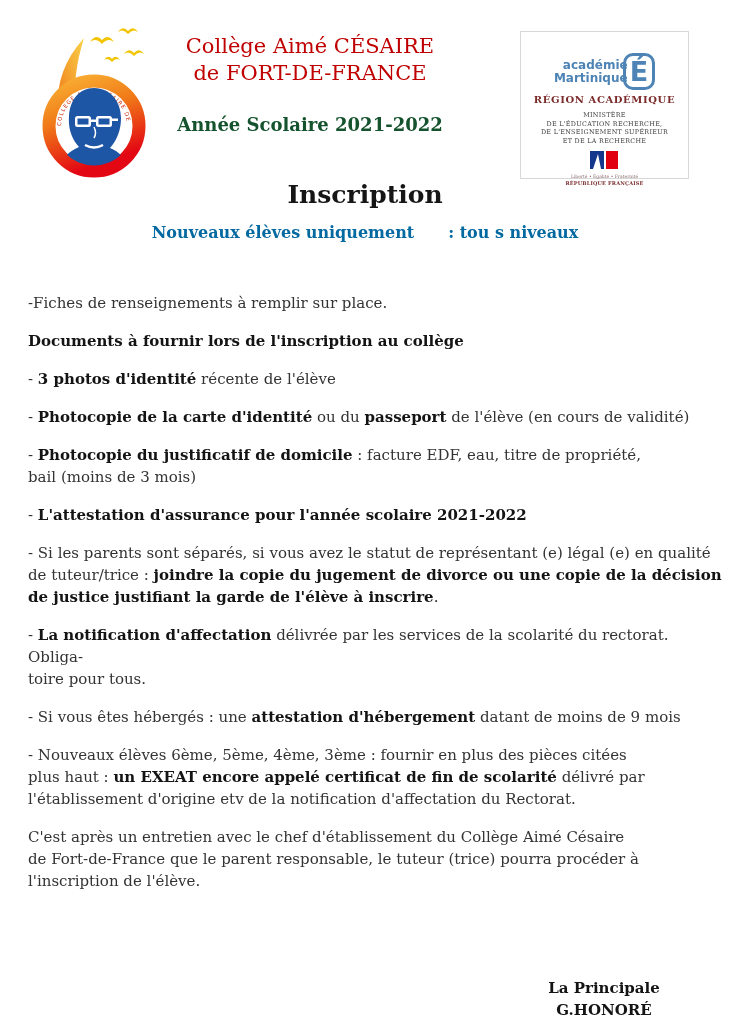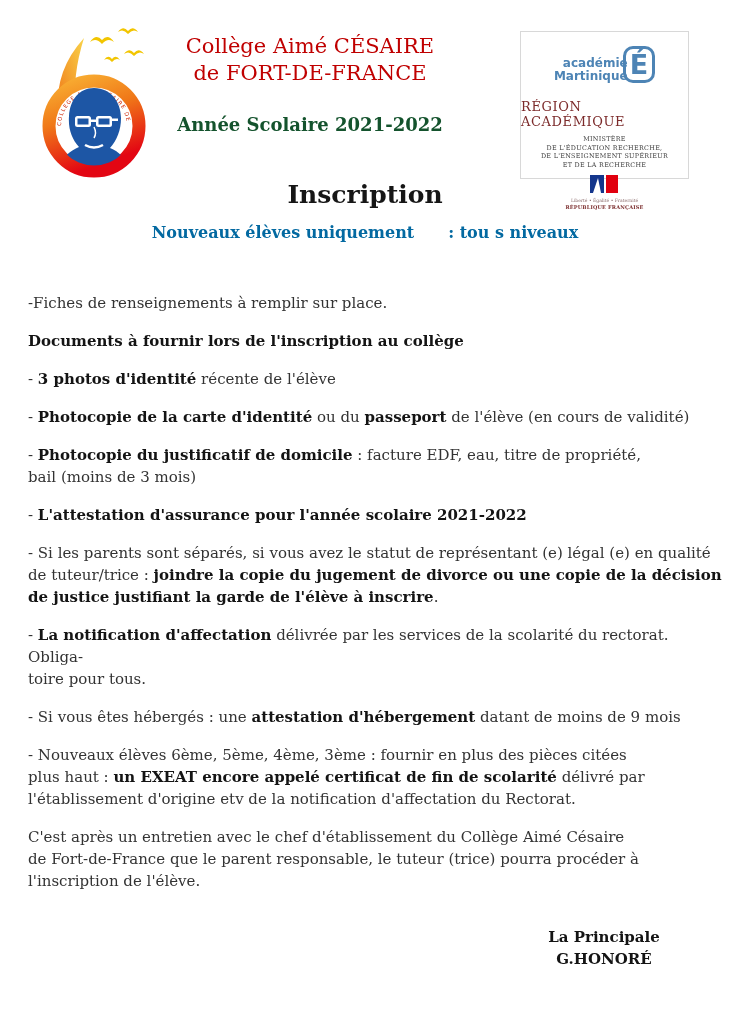--- a/index.html
+++ b/index.html
@@ -9,46 +9,46 @@
   
   .logo-wrap{position:absolute;left:28px;top:26px;width:132px;height:154px;}
   .head-center{position:absolute;left:160px;top:33px;width:300px;text-align:center;}
   .school-name{font-size:21px;line-height:27px;font-weight:400;color:#c00000;}
   .school-year{margin-top:27px;font-size:18px;font-weight:bold;color:#14532d;}
 
   .academy-box{position:absolute;left:520px;top:31px;width:169px;height:148px;
                box-sizing:border-box;border:1px solid #d8d8d8;background:#fff;
                display:flex;flex-direction:column;align-items:center;
                font-family:"DejaVu Serif",serif;}
-  .acad-row{margin-top:14px;display:flex;align-items:flex-end;justify-content:center;}
+  .acad-row{margin-top:21px;display:flex;align-items:center;justify-content:center;}
   .acad-txt{font-family:"DejaVu Sans",sans-serif;font-weight:bold;color:#4d84b5;
             font-size:12px;line-height:13px;text-align:right;position:relative;z-index:2;}
   .acad-E{display:inline-block;margin-left:-5px;font-family:"DejaVu Sans",sans-serif;
           font-weight:bold;color:#4d84b5;font-size:27px;line-height:30px;
           border:3px solid #4d84b5;border-radius:10px;padding:1px 4px 0;}
-  .region{margin-top:16px;font-size:13px;font-weight:normal;color:#7c2b2b;letter-spacing:.6px;}
+  .region{margin-top:4px;font-size:10px;font-weight:bold;color:#7c2b2b;letter-spacing:.6px;}
   .ministry{margin-top:6px;font-size:6.4px;line-height:8.6px;color:#3d3d3d;
             text-align:center;letter-spacing:.3px;}
   .flag-wrap{margin-top:6px;text-align:center;}
   .motto{font-size:4.5px;color:#8a6a6a;line-height:5.5px;}
   .republic{font-size:5px;font-weight:bold;color:#7c2f2f;line-height:6px;letter-spacing:.2px;}
 
   
   .doc-title{position:absolute;left:0;top:180px;width:730px;text-align:center;
              font-size:25px;font-weight:bold;color:#161616;}
   .doc-subtitle{position:absolute;left:0;top:223px;width:730px;display:flex;
                 justify-content:center;gap:34px;font-size:16px;font-weight:bold;color:#0369a1;}
 
   
   .body-text{position:absolute;left:28px;top:292px;width:696px;}
   .body-text p{margin:0 0 16px;font-size:15px;line-height:22px;white-space:pre-wrap;color:#333;}
   .body-text .bold{font-weight:bold;color:#141414;}
 
   
-  .signature{position:absolute;left:538px;top:926px;width:132px;text-align:center;
+  .signature{position:absolute;left:538px;top:977px;width:132px;text-align:center;
              font-size:15px;line-height:22px;font-weight:bold;color:#141414;}
 </style>
 </head>
 <body>
 
 <div class="page">
 
   <div class="logo-wrap">
     <svg width="132" height="154" viewBox="0 0 132 154">
       <defs>

